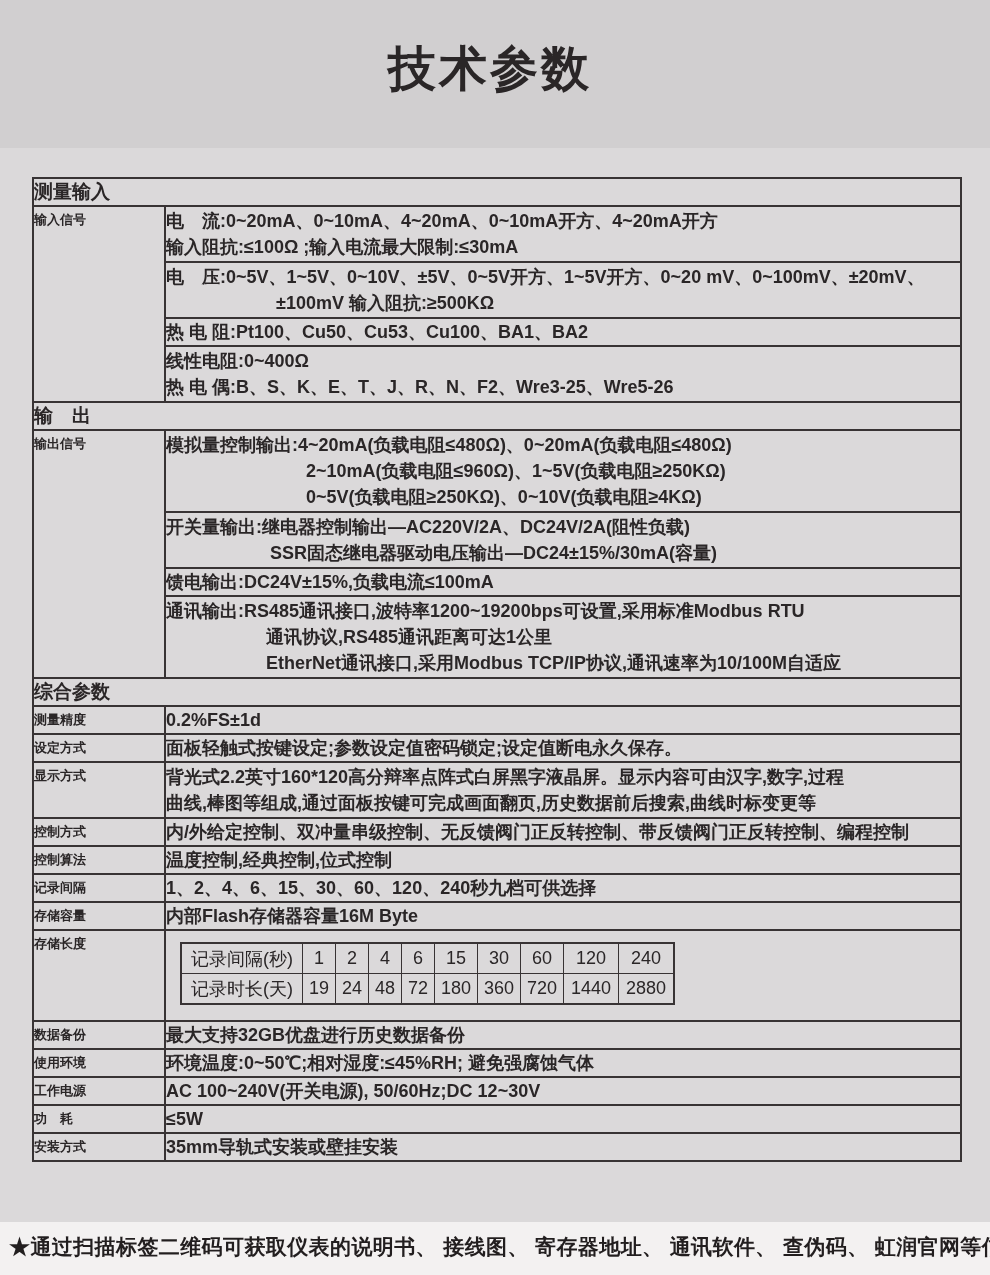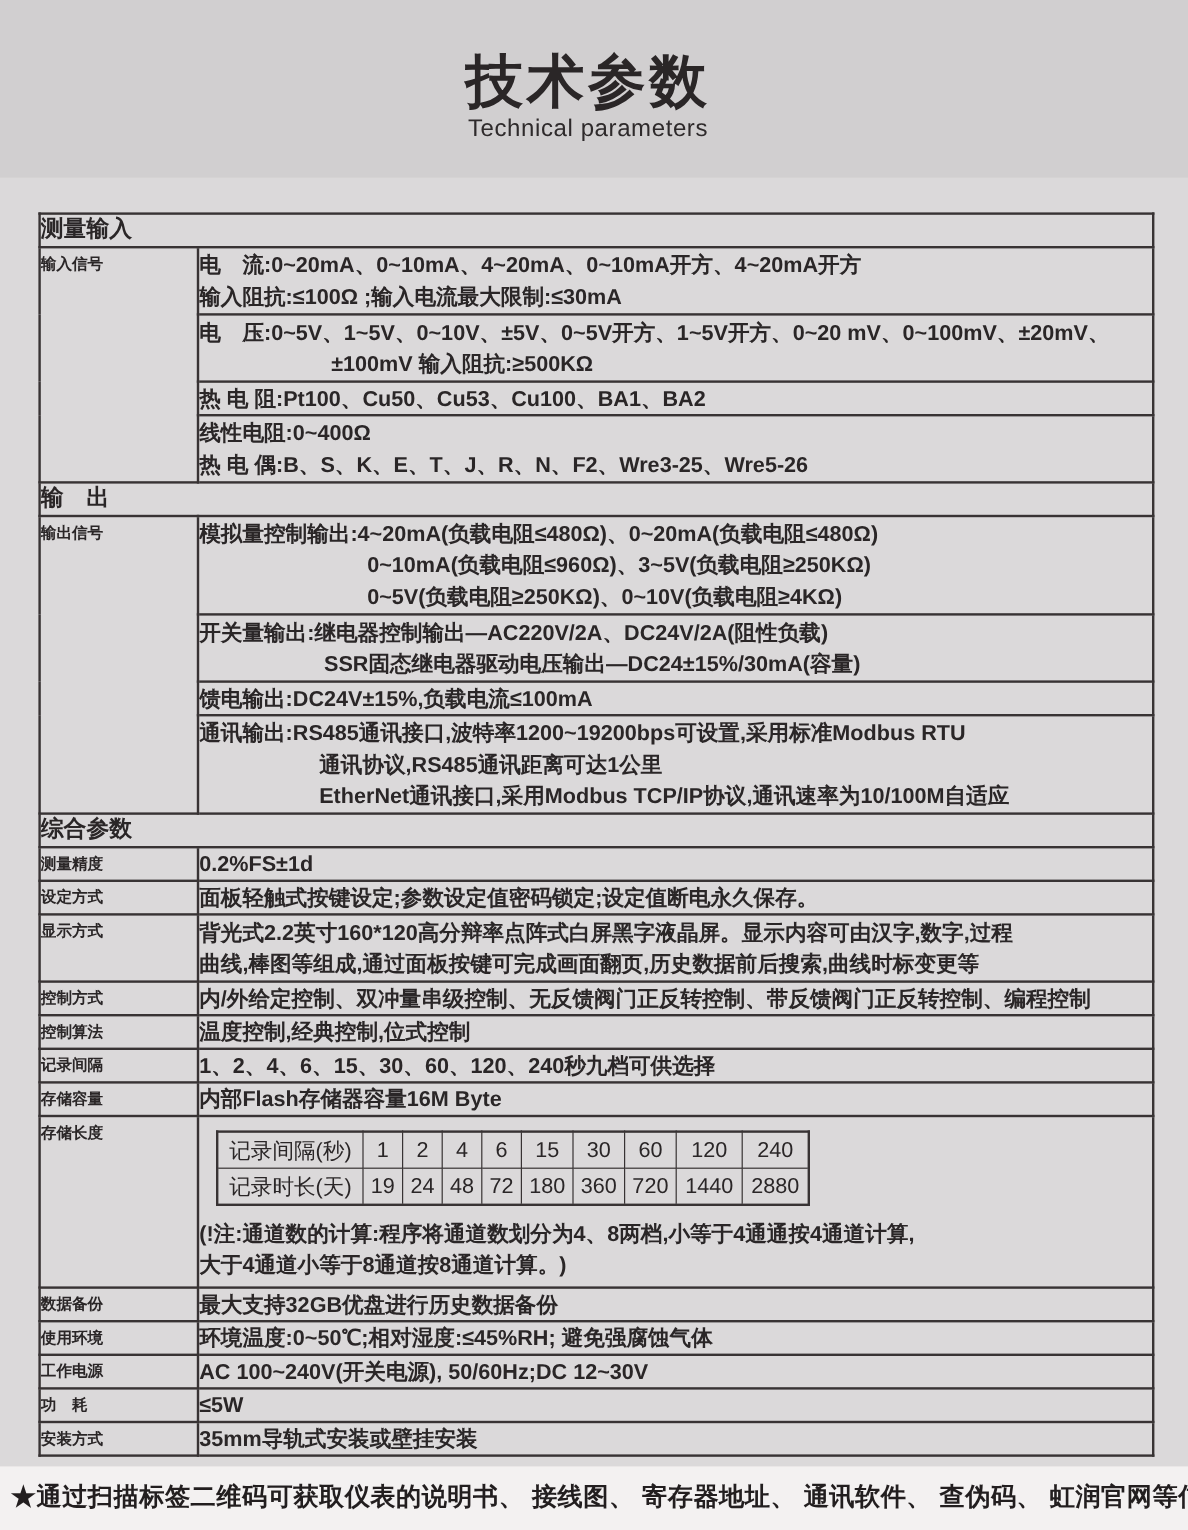--- a/index.html
+++ b/index.html
@@ -66,21 +66,20 @@
 </head>
 <body>
 
 <div class="topband"></div>
 <div class="bottomband">
   <div class="footnote">★通过扫描标签二维码可获取仪表的说明书、 接线图、 寄存器地址、 通讯软件、 查伪码、 虹润官网等信息。</div>
 </div>
 
 <div class="header">
   <h1 class="title">技术参数</h1>
-  <div class="subtitle">Technical parameters</div>
 </div>
 
 <table class="spec">
   <colgroup>
       <col style="width:132px">
       <col>
     </colgroup>
 
   <tbody>
       <tr>
@@ -113,21 +112,21 @@
   </tr>
 
   <tr>
     <td class="sec" colspan="2">输　出</td>
   </tr>
 
   <tr>
     <td class="label" rowspan="4">输出信号</td>
     <td class="val">
       <div>模拟量控制输出:4~20mA(负载电阻≤480Ω)、0~20mA(负载电阻≤480Ω)</div>
-      <div class="ind-analog">0~10mA(负载电阻≤960Ω)、3~5V(负载电阻≥250KΩ)</div>
+      <div class="ind-analog">2~10mA(负载电阻≤960Ω)、1~5V(负载电阻≥250KΩ)</div>
       <div class="ind-analog">0~5V(负载电阻≥250KΩ)、0~10V(负载电阻≥4KΩ)</div>
     </td>
   </tr>
   <tr>
     <td class="val">
       <div>开关量输出:继电器控制输出—AC220V/2A、DC24V/2A(阻性负载)</div>
       <div class="ind-switch">SSR固态继电器驱动电压输出—DC24±15%/30mA(容量)</div>
     </td>
   </tr>
   <tr>
@@ -216,24 +215,20 @@
           <td class="n1">72</td>
           <td class="n2">180</td>
           <td class="n2">360</td>
           <td class="n2">720</td>
           <td class="n3">1440</td>
           <td class="n3">2880</td>
         </tr>
       </tbody>
           </table>
       <div class="storage-pad"></div>
-      <div class="storage-note">
-        <div>(!注:通道数的计算:程序将通道数划分为4、8两档,小等于4通通按4通道计算,</div>
-        <div>大于4通道小等于8通道按8通道计算。)</div>
-      </div>
       <div class="storage-pad"></div>
     </td>
   </tr>
 
   <tr>
     <td class="label">数据备份</td>
     <td class="val">
       <div class="one">最大支持32GB优盘进行历史数据备份</div>
     </td>
   </tr>

